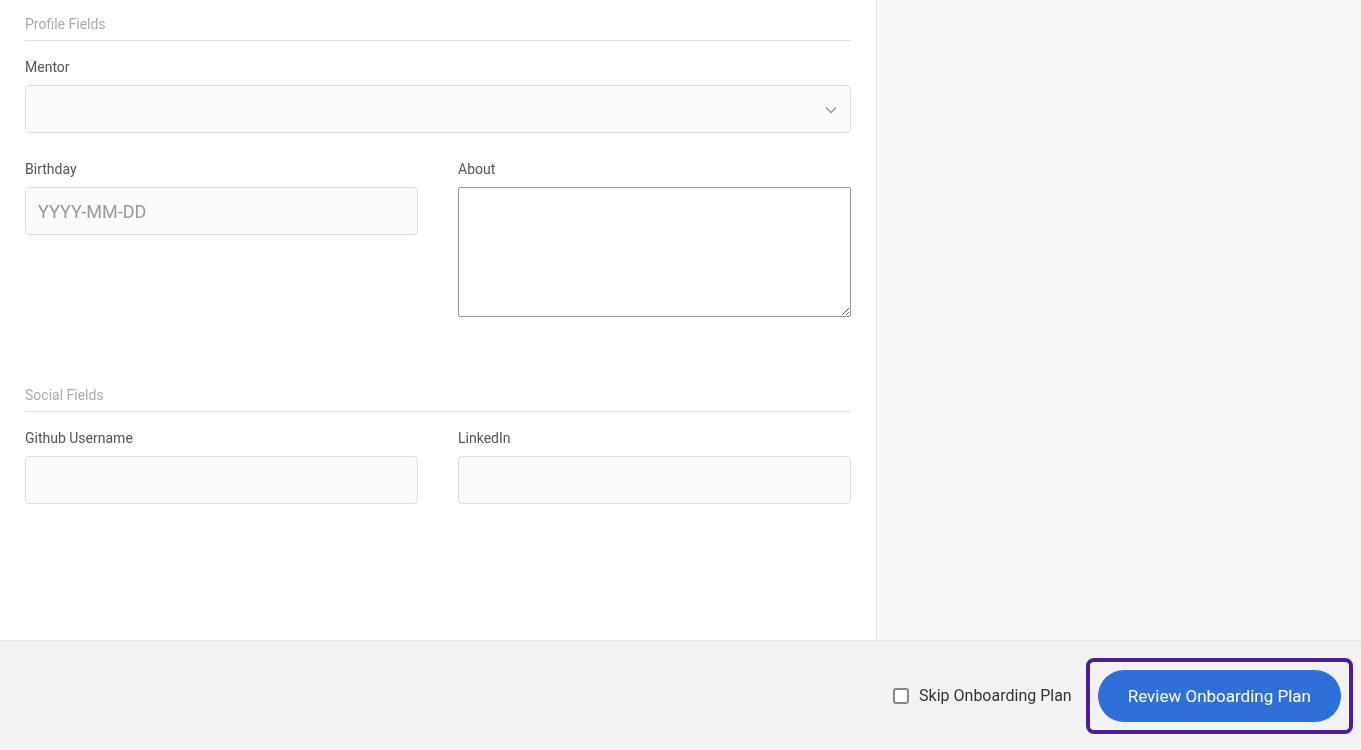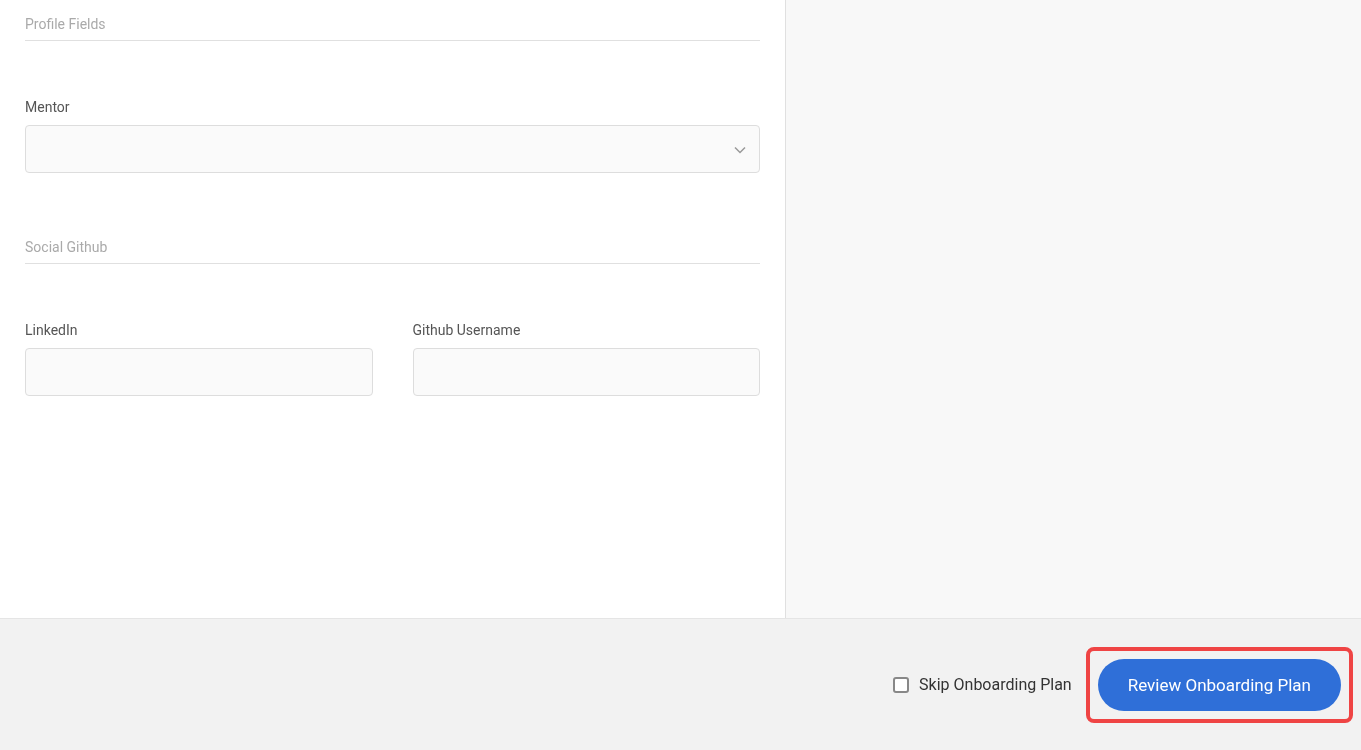--- a/index.html
+++ b/index.html
@@ -16,21 +16,21 @@
       height: 750px;
       overflow: hidden;
     }
 
     .main-container {
       display: flex;
       height: 640px;
     }
 
     .form-panel {
-      width: 786px;
+      width: 877px;
       background: #ffffff;
       padding: 0 25px;
       border-right: 1px solid #e0e0e0;
     }
 
     .side-panel {
       flex: 1;
       background: #f8f8f8;
     }
 
@@ -45,21 +45,20 @@
 
     .form-row {
       display: flex;
       gap: 40px;
       margin-bottom: 28px;
     }
 
     .form-group {
       flex: 1;
       min-width: 0;
-      margin-top: 40px;
     }
 
     .form-label {
       display: block;
       font-size: 14px;
       color: #555;
       margin-bottom: 10px;
       font-weight: 400;
     }
 
@@ -126,21 +125,21 @@
 
     .social-section {
       margin-top: 50px;
     }
 
     .footer-bar {
       position: absolute;
       bottom: 0;
       left: 0;
       right: 0;
-      height: 132px;
+      height: 110px;
       background: #f2f2f2;
       border-top: 1px solid #e5e5e5;
       display: flex;
       align-items: center;
       justify-content: flex-end;
       padding: 0 8px 0 20px;
     }
 
     .skip-wrapper {
       display: flex;
@@ -159,21 +158,21 @@
       cursor: pointer;
     }
 
     .skip-label {
       font-size: 16px;
       color: #333;
       cursor: pointer;
     }
 
     .highlight-box {
-      border: 4px solid #ef4444;
+      border: 4px solid #4c1d95;
       border-radius: 8px;
       padding: 8px;
     }
 
     .review-button {
       background: #2f6fd8;
       color: #fff;
       border: none;
       border-radius: 28px;
       padding: 0 30px;
@@ -199,31 +198,41 @@
           <select class="form-select"></select>
           <span class="select-caret">
             <svg width="12" height="8" viewBox="0 0 12 8">
                 <path d="M1 1 L6 6 L11 1" stroke="#999" stroke-width="1.5" fill="none"></path>
               </svg>
           </span>
         </div>
       </div>
     </div>
 
+    <div class="form-row">
+      <div class="form-group">
+        <label class="form-label">Birthday</label>
+        <input type="text" class="form-input" placeholder="YYYY-MM-DD" style="">
+      </div>
+      <div class="form-group">
+        <label class="form-label">About</label>
+        <textarea class="form-textarea" style=""></textarea>
+      </div>
+    </div>
 
     <div class="social-section">
-      <div class="section-header">Social Github</div>
+      <div class="section-header">Social Fields</div>
 
       <div class="form-row">
         <div class="form-group">
-          <label class="form-label">LinkedIn</label>
+          <label class="form-label">Github Username</label>
           <input type="text" class="form-input" style="">
         </div>
         <div class="form-group">
-          <label class="form-label">Github Username</label>
+          <label class="form-label">LinkedIn</label>
           <input type="text" class="form-input" style="">
         </div>
       </div>
     </div>
 
   </div>
 
   <div class="side-panel"></div>
 </div>
 

